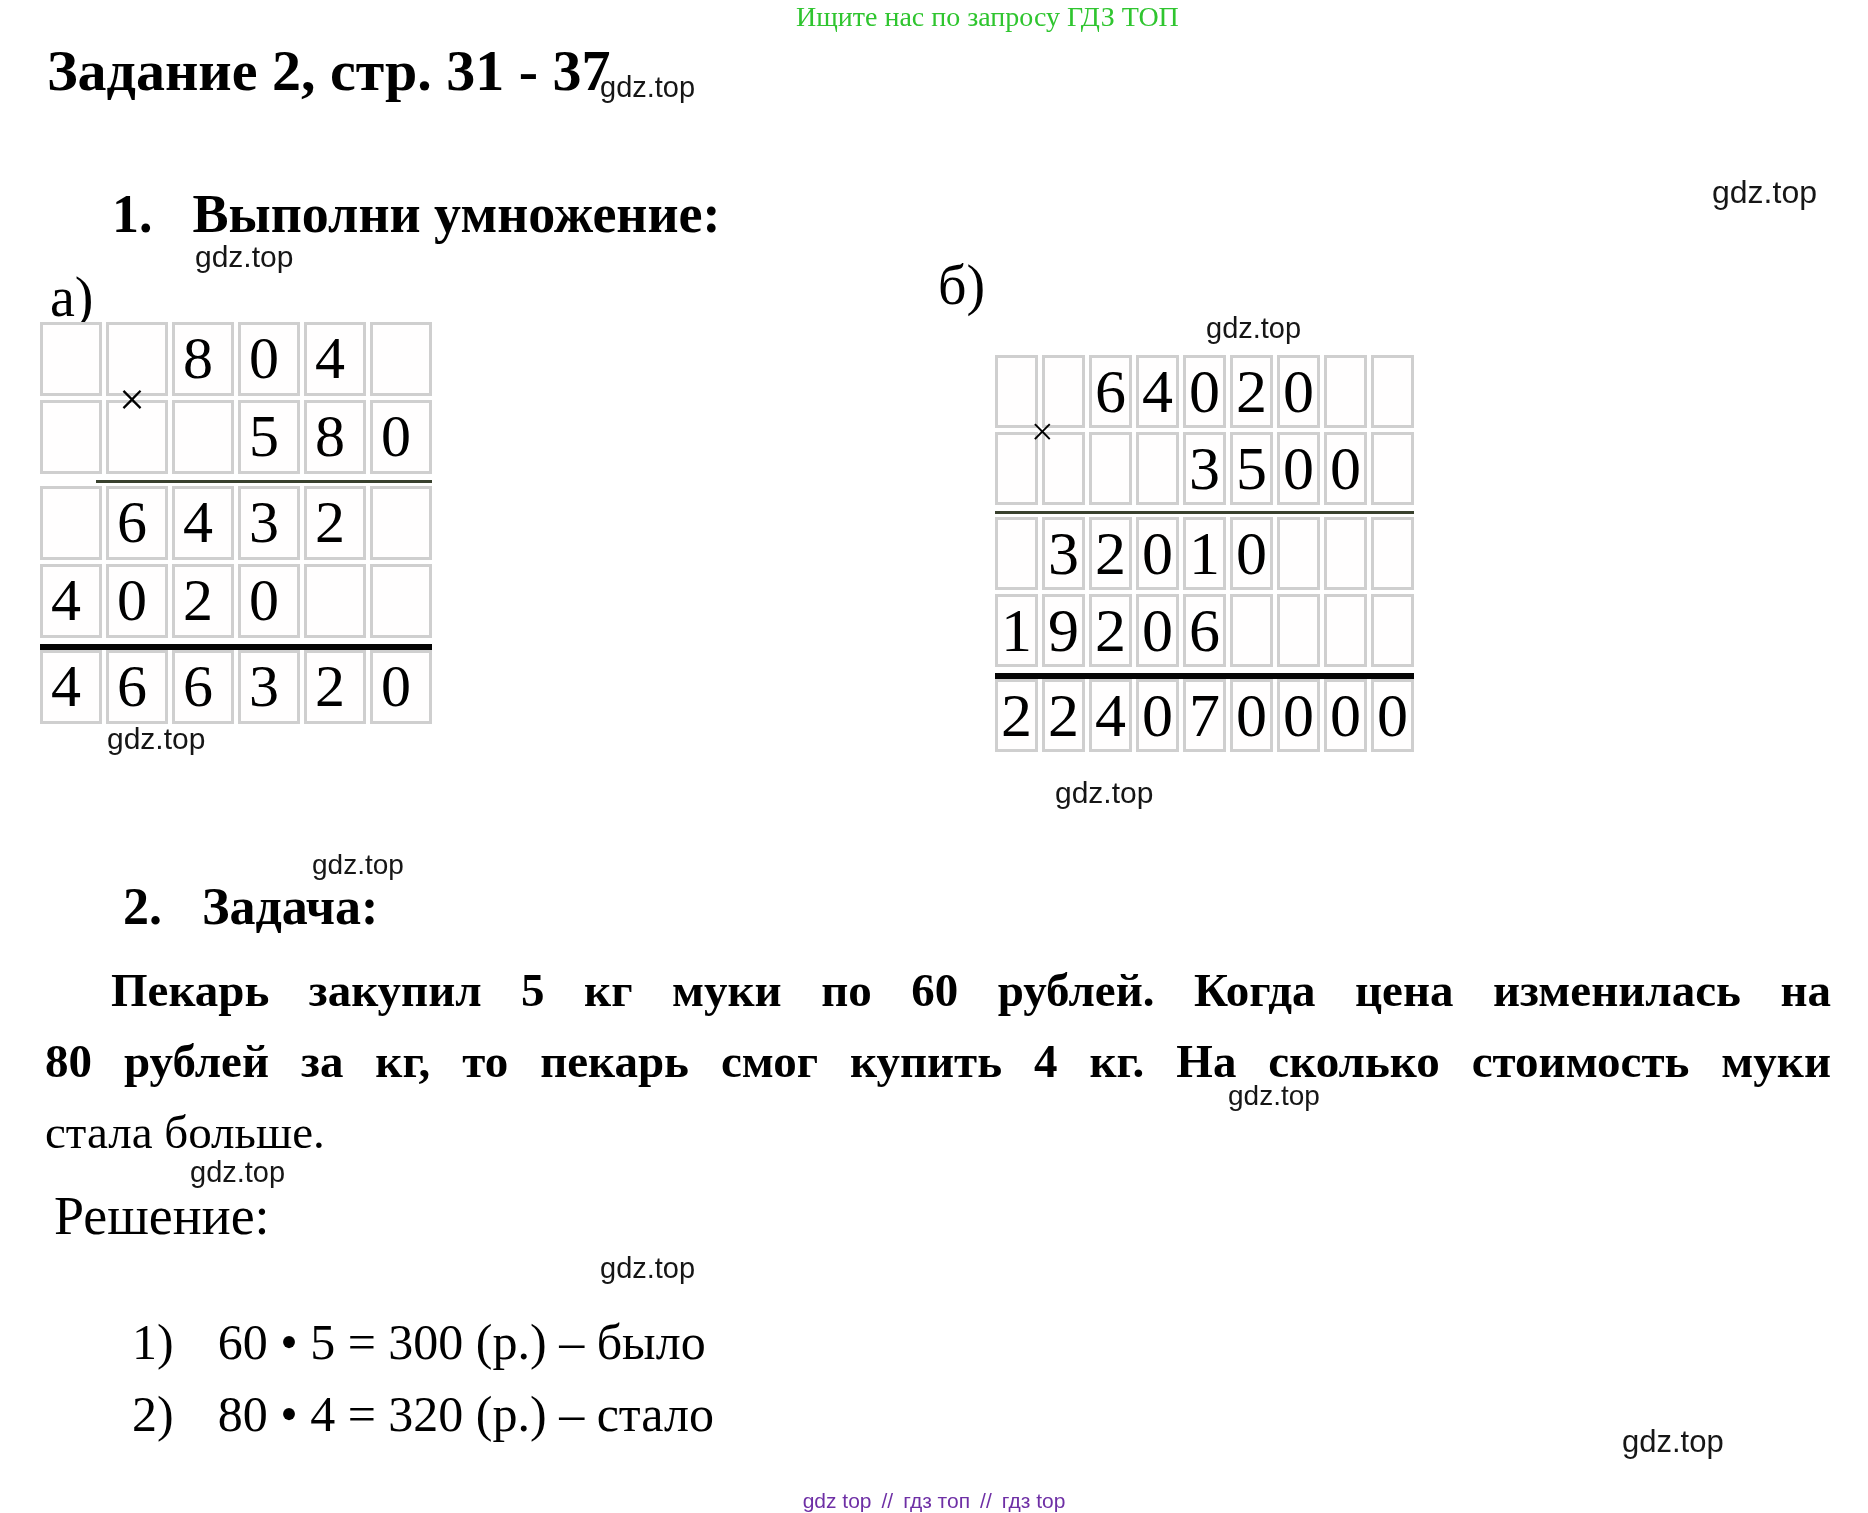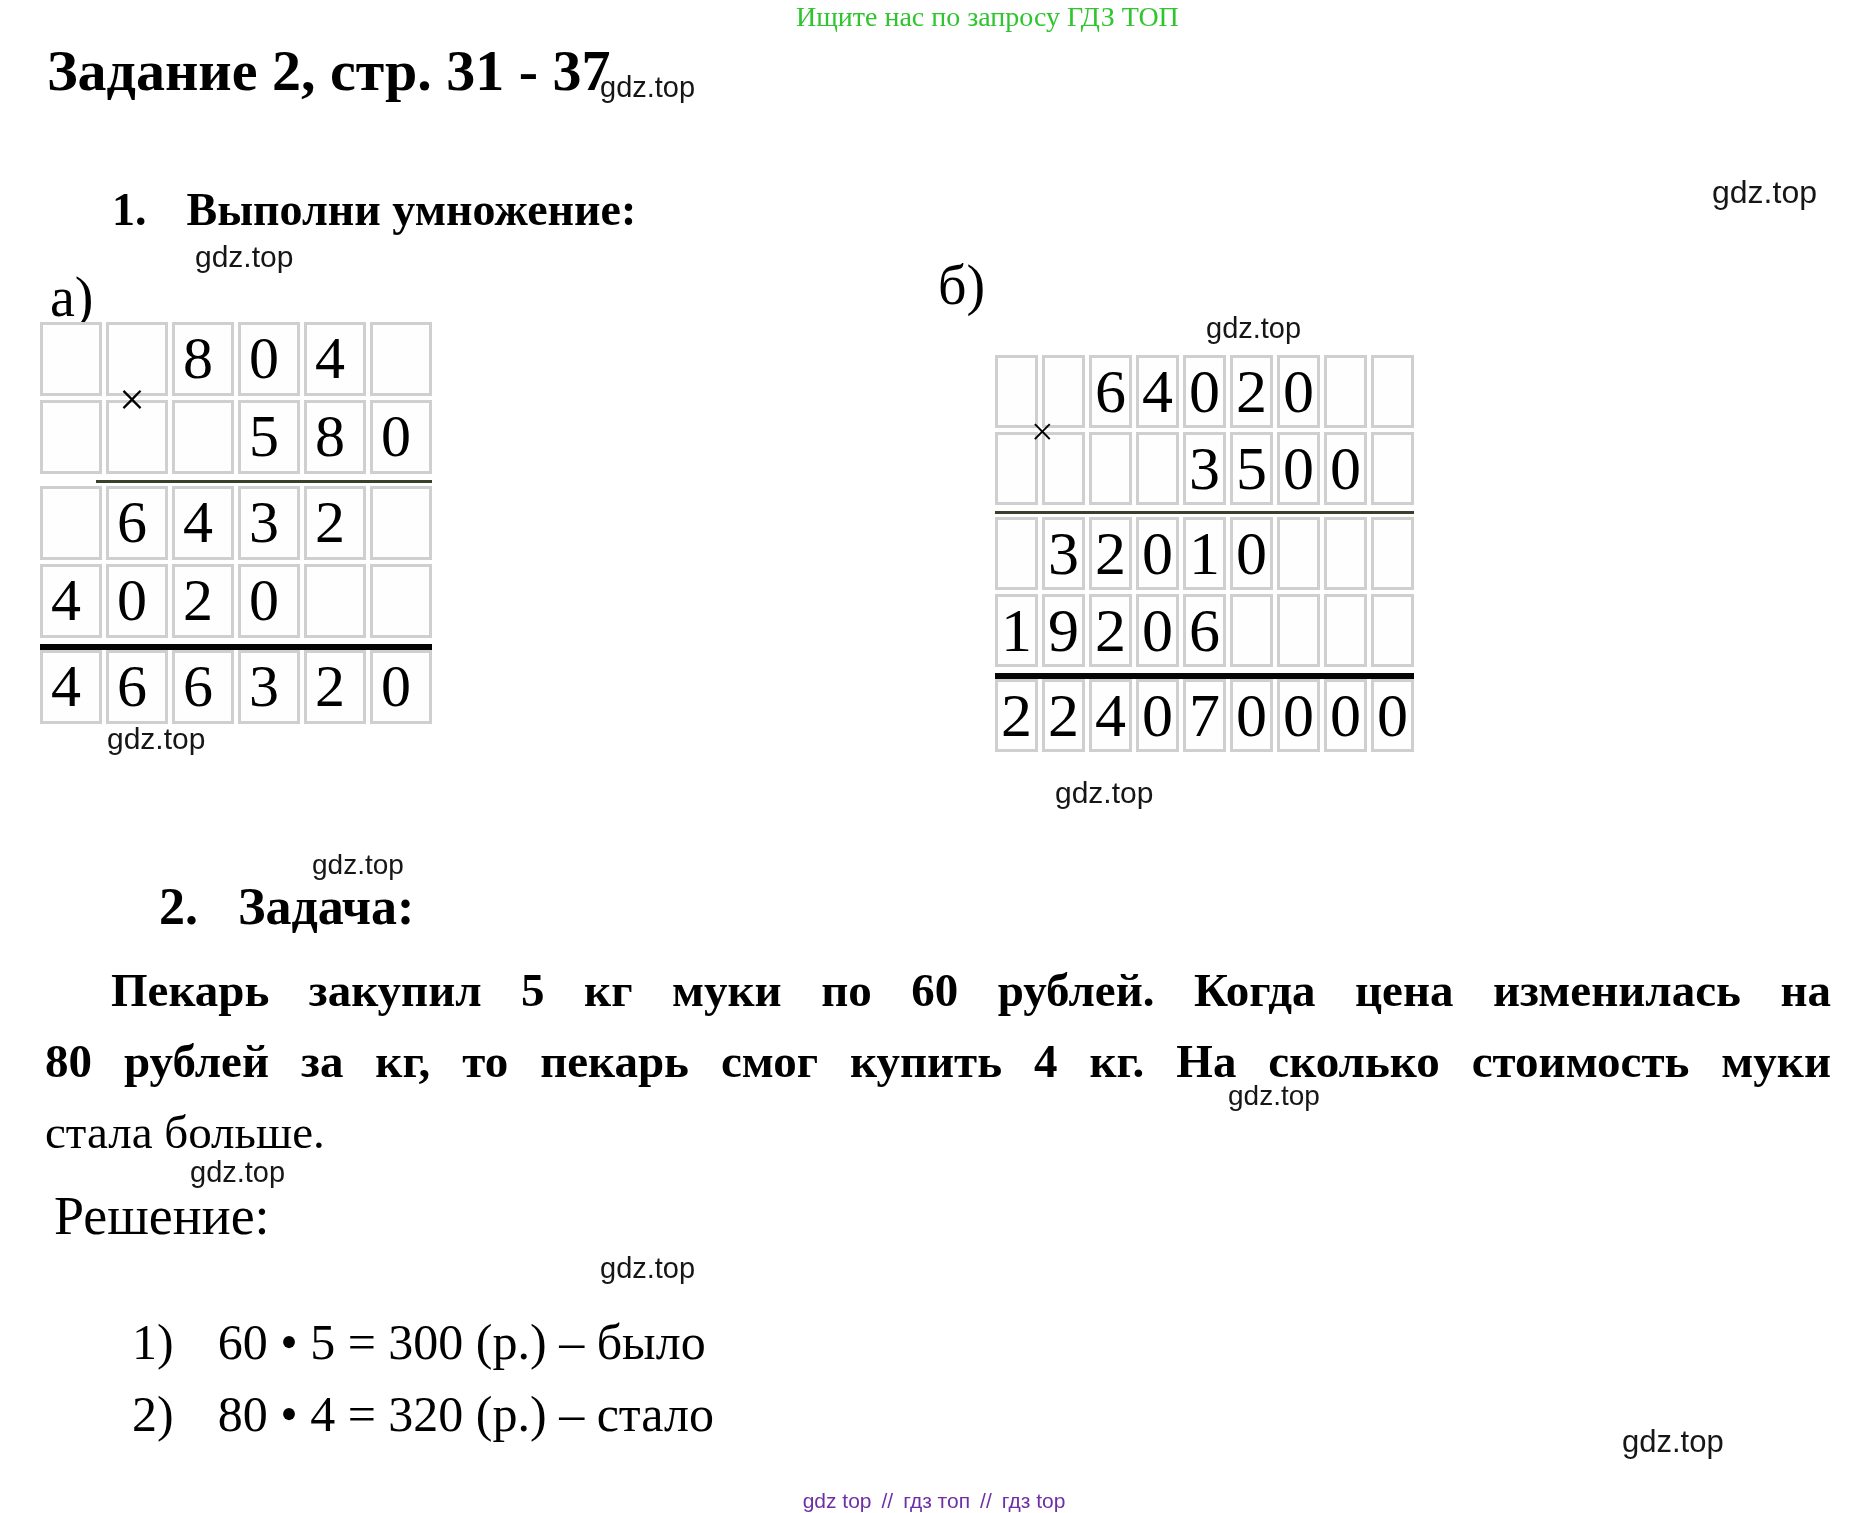--- a/index.html
+++ b/index.html
@@ -6,21 +6,21 @@
   .page{position:relative;width:1868px;height:1513px;background:#ffffff;overflow:hidden;
         font-family:"Liberation Serif",serif;color:#000;}
   
   .wm{position:absolute;font-family:"Liberation Sans",sans-serif;color:#161616;line-height:1.15;white-space:nowrap;}
   .banner{position:absolute;font-family:"Liberation Sans",sans-serif;color:#2fc52f;font-size:28px;line-height:1.1;white-space:nowrap;}
   .footer{position:absolute;left:50%;transform:translateX(-50%);top:1489px;
           font-family:"Liberation Sans",sans-serif;font-size:21px;color:#6e2fa5;white-space:nowrap;}
   .footer .sep{margin:0 10px;}
   
   .title{position:absolute;font-weight:bold;font-size:58px;line-height:1.2;white-space:nowrap;}
-  .h1{position:absolute;font-weight:bold;font-size:46px;line-height:1.2;white-space:nowrap;}
+  .h1{position:absolute;font-weight:bold;font-size:54px;line-height:1.2;white-space:nowrap;}
   .h2{position:absolute;font-weight:bold;font-size:52px;line-height:1.2;white-space:nowrap;}
   .h1 .h-text{margin-left:40px;}
   .h2 .h-text{margin-left:40px;}
   .part-label{position:absolute;font-size:56px;line-height:1.2;}
   .ptext{position:absolute;left:45px;top:955px;width:1786px;font-size:47px;line-height:71px;}
   .ptext .just{text-align:justify;text-align-last:justify;font-weight:bold;}
   .ptext .indent{text-indent:66px;}
   .solution-label{position:absolute;font-size:54px;line-height:1.2;white-space:nowrap;}
   .steps{position:absolute;left:132px;top:1306px;font-size:50px;line-height:72px;white-space:nowrap;}
   .steps .expr{margin-left:44px;}
@@ -240,21 +240,21 @@
       </div>
       <div class="cell" style="left: 376px; top: 324px; width: 43px; height: 73px; padding-left: 3px;">
         <span class="digit" style="font-size: 62px;">0</span>
       </div>
     </div>
 
   <div class="wm" style="left:1055px;top:776px;font-size:30px;">gdz.top</div>
 
   <div class="wm" style="left:312px;top:849px;font-size:28px;">gdz.top</div>
 
-  <div class="h2" style="left:123px;top:876px;margin-left:36px;">
+  <div class="h2" style="left:123px;top:876px;">
     <span class="h-num">2.</span><span class="h-text">Задача:</span>
   </div>
 
   <div class="ptext">
     <div class="just indent">Пекарь закупил 5 кг муки по 60 рублей. Когда цена изменилась на</div>
     <div class="just">80 рублей за кг, то пекарь смог купить 4 кг. На сколько стоимость муки</div>
     <div>стала больше.</div>
   </div>
 
   <div class="wm" style="left:1228px;top:1080px;font-size:28px;">gdz.top</div>

